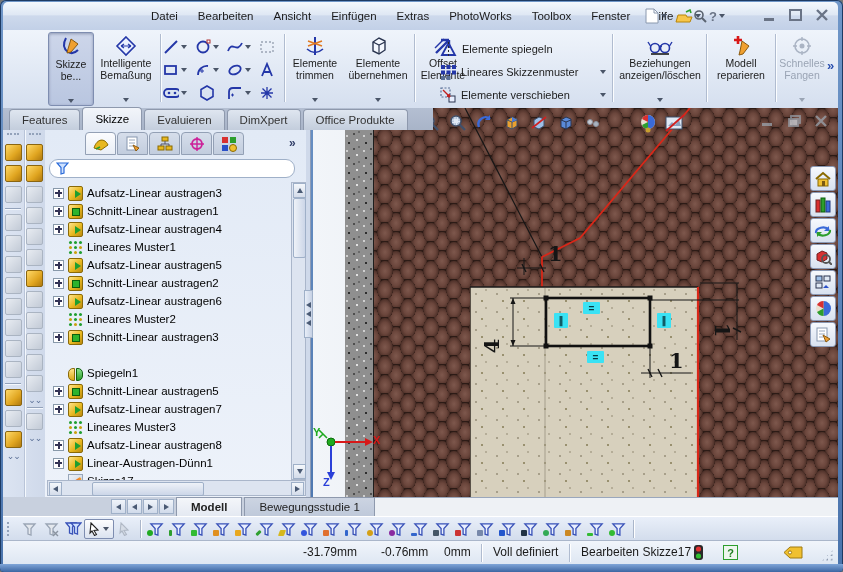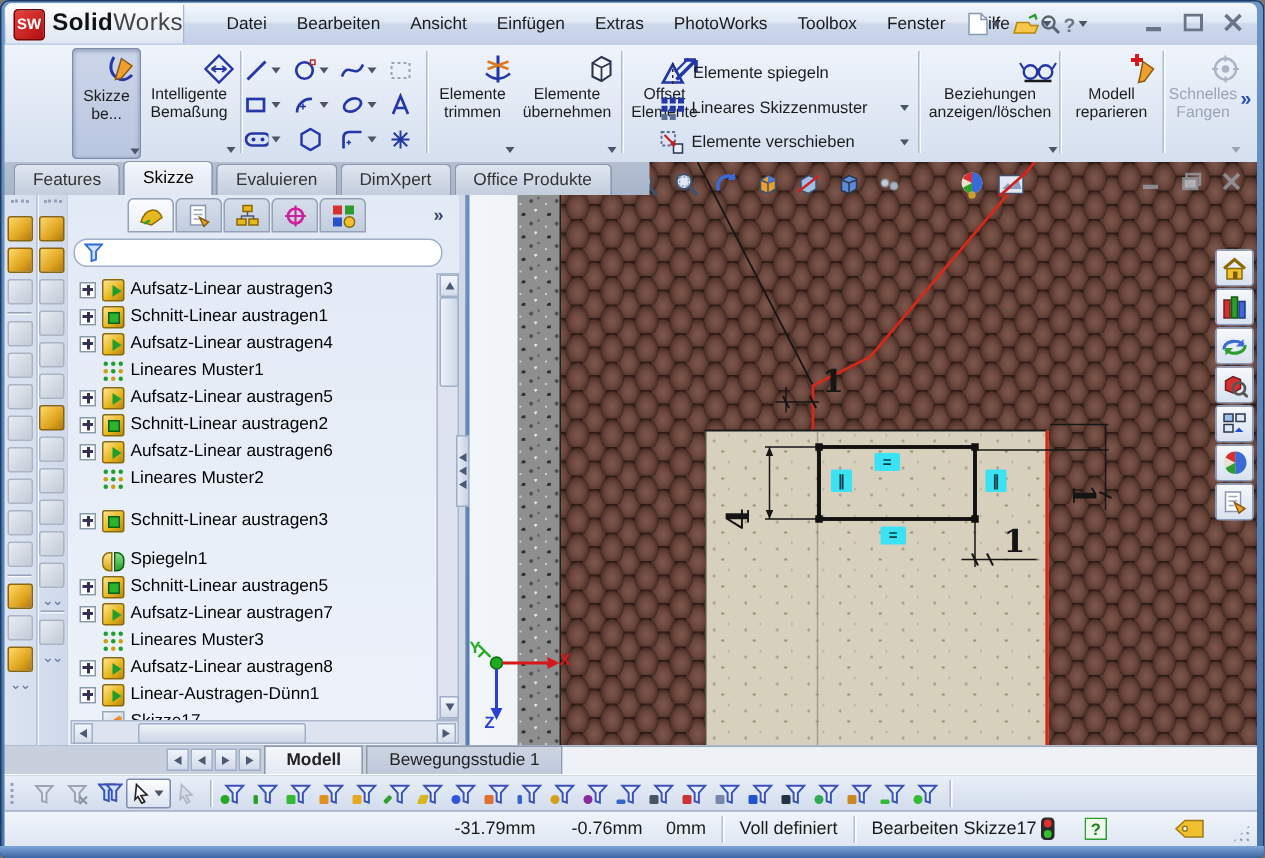--- a/index.html
+++ b/index.html
@@ -18,21 +18,21 @@
   #brand .l{font-weight:normal;color:#444;}
   #menus{left:138px;top:4px;height:20px;display:flex;align-items:center;}
   #menus span{padding:2px 10px;font-size:11.5px;color:#1a1a1a;}
   #tb-quick{left:640px;top:3px;height:22px;display:flex;align-items:center;gap:4px;}
   .qbtn{display:flex;align-items:center;gap:2px;padding:1px 2px;}
   #winctl{left:758px;top:5px;display:flex;gap:9px;}
   .wc{width:17px;height:14px;display:flex;align-items:flex-end;justify-content:center;}
   
   #cmdbar{left:3px;top:30px;width:835px;height:78px;background:linear-gradient(180deg,#eff4fb,#d5dfef);border-bottom:1px solid #9dabc2;}
   .gsep{position:absolute;top:4px;height:68px;width:1px;background:#b0bcd0;box-shadow:1px 0 0 #fbfdff;}
-  .bb{position:absolute;top:2px;height:72px;width:58px;display:flex;flex-direction:column;align-items:flex-end;font-size:10.5px;line-height:11.5px;color:#1c1c1c;text-align:center;}
+  .bb{position:absolute;top:2px;height:72px;width:58px;display:flex;flex-direction:column;align-items:center;font-size:10.5px;line-height:11.5px;color:#1c1c1c;text-align:center;}
   .bb .bi{height:25px;margin-top:1px;display:flex;align-items:center;}
   .bb .dd{margin-top:auto;margin-bottom:2px;}
   .pressed{background:linear-gradient(180deg,#cdd6ea,#b9c6e0);border:1px solid #7e8db0;border-radius:3px;box-shadow:inset 0 1px 3px rgba(30,40,80,.35);}
   .rowbtn{position:absolute;left:437px;width:168px;height:21px;display:flex;align-items:center;gap:5px;font-size:11px;color:#1c1c1c;}
   .rowbtn .rdd{margin-left:auto;margin-right:2px;}
   .grid-ico{position:absolute;width:24px;height:23px;display:flex;align-items:center;justify-content:center;}
   .disabled{color:#9aa4b4;}
   
   #tabstrip{left:3px;top:108px;width:430px;height:22px;background:linear-gradient(180deg,#b4bfd2,#a8b4c8);display:flex;align-items:flex-end;padding-left:6px;box-sizing:border-box;z-index:5;}
   .ctab{height:20px;padding:0 12px;margin-right:2px;display:flex;align-items:center;font-size:11.5px;color:#333;
@@ -141,24 +141,20 @@
 
 <svg width="0" height="0" style="position:absolute">
   <symbol id="fn" viewBox="0 0 16 16">
       <path d="M2 2h12l-4.5 5v7l-3-1V7z" fill="#e9efff" stroke="#3952b8" stroke-width="1.4"></path>
     </symbol>
 </svg>
 
 <div id="root">
 
   <div id="titlebar" class="ab">
-    <div id="logoarea" class="ab">
-      <div id="swcube">SW</div>
-      <div id="brand"><span class="b">Solid</span><span class="l">Works</span></div>
-    </div>
     <div id="menus" class="ab">
       <span>Datei</span>
       <span>Bearbeiten</span>
       <span>Ansicht</span>
       <span>Einfügen</span>
       <span>Extras</span>
       <span>PhotoWorks</span>
       <span>Toolbox</span>
       <span>Fenster</span>
       <span>Hilfe</span>
@@ -541,21 +537,21 @@
       <div class="trow" style="top:110px">
           <span class="texp"></span>
           <span class="tico boss"></span>
           <span class="tlab">Aufsatz-Linear austragen6</span>
         </div>
       <div class="trow" style="top:128px">
           <span class="texp none"></span>
           <span class="tico pattern"></span>
           <span class="tlab">Lineares Muster2</span>
         </div>
-      <div class="trow" style="top:156px">
+      <div class="trow" style="top:146px">
           <span class="texp"></span>
           <span class="tico cut"></span>
           <span class="tlab">Schnitt-Linear austragen3</span>
         </div>
       <div class="trow" style="top:182px">
           <span class="texp none"></span>
           <span class="tico mirror"></span>
           <span class="tlab">Spiegeln1</span>
         </div>
       <div class="trow" style="top:200px">

